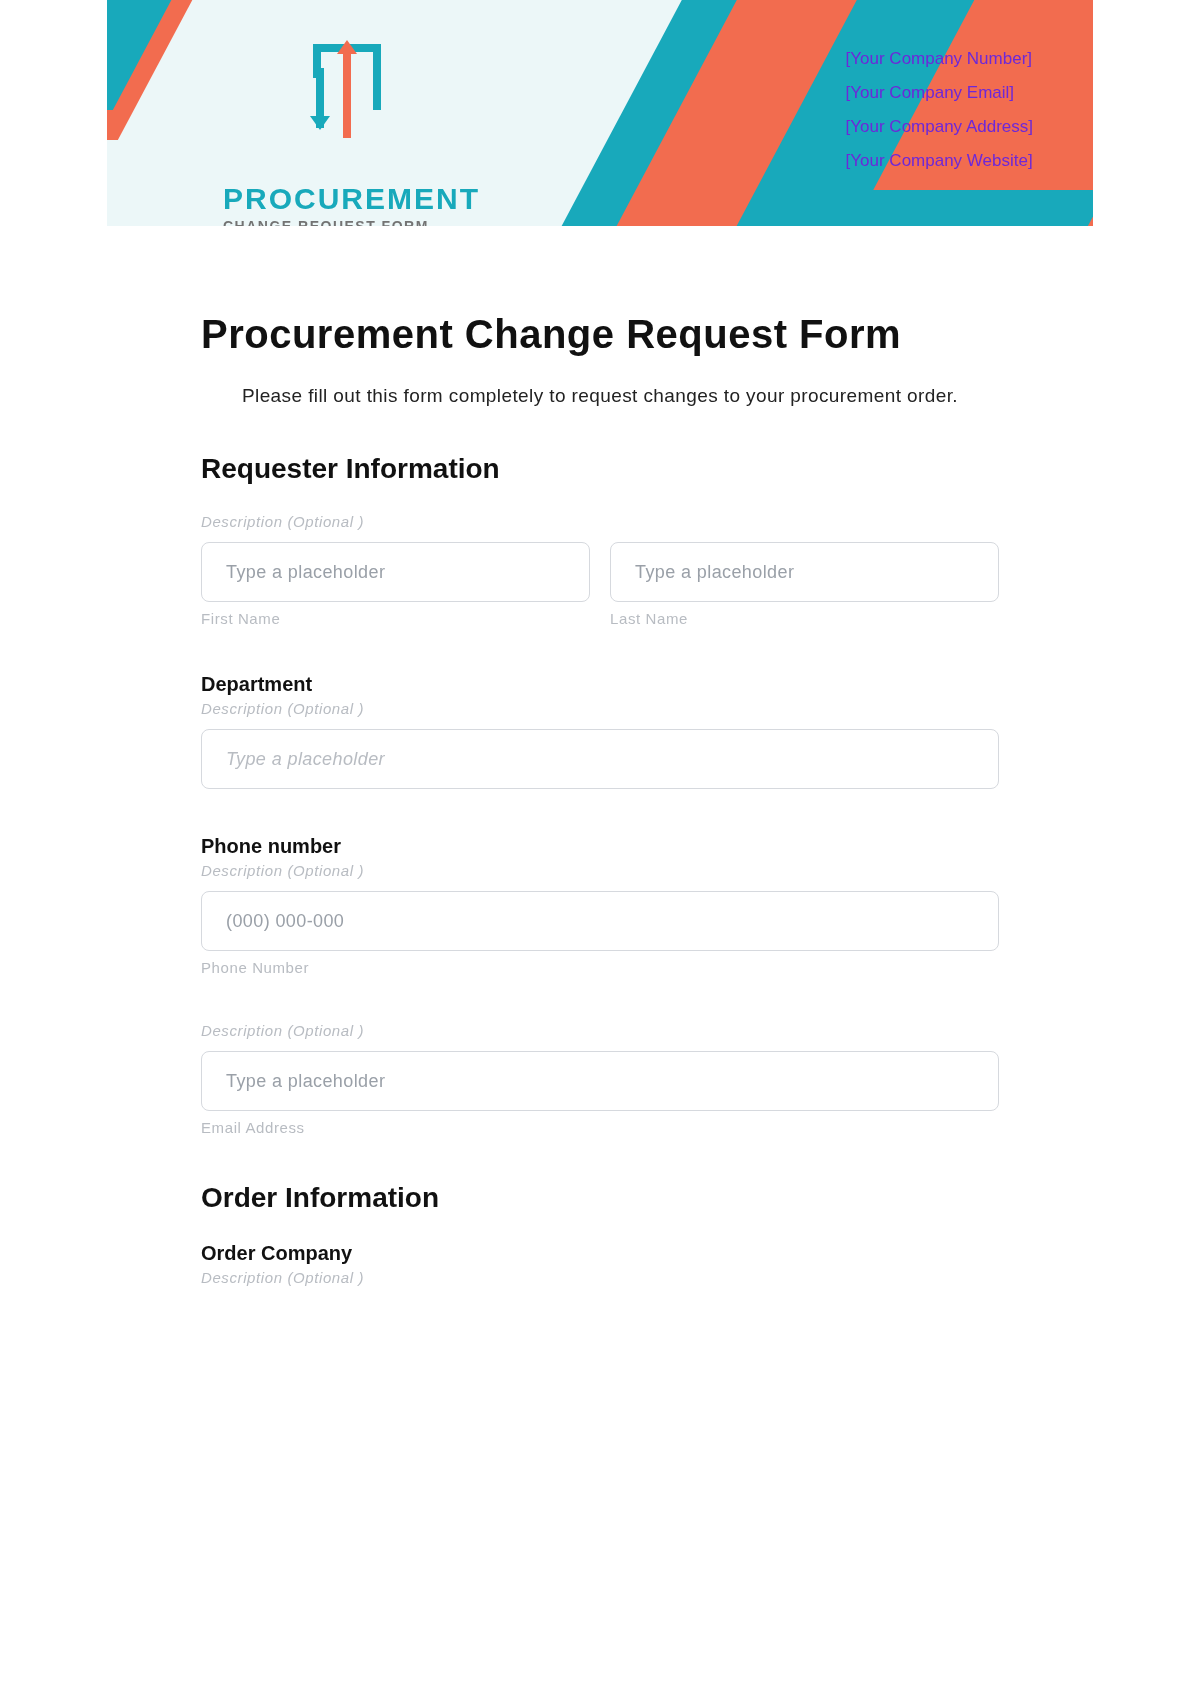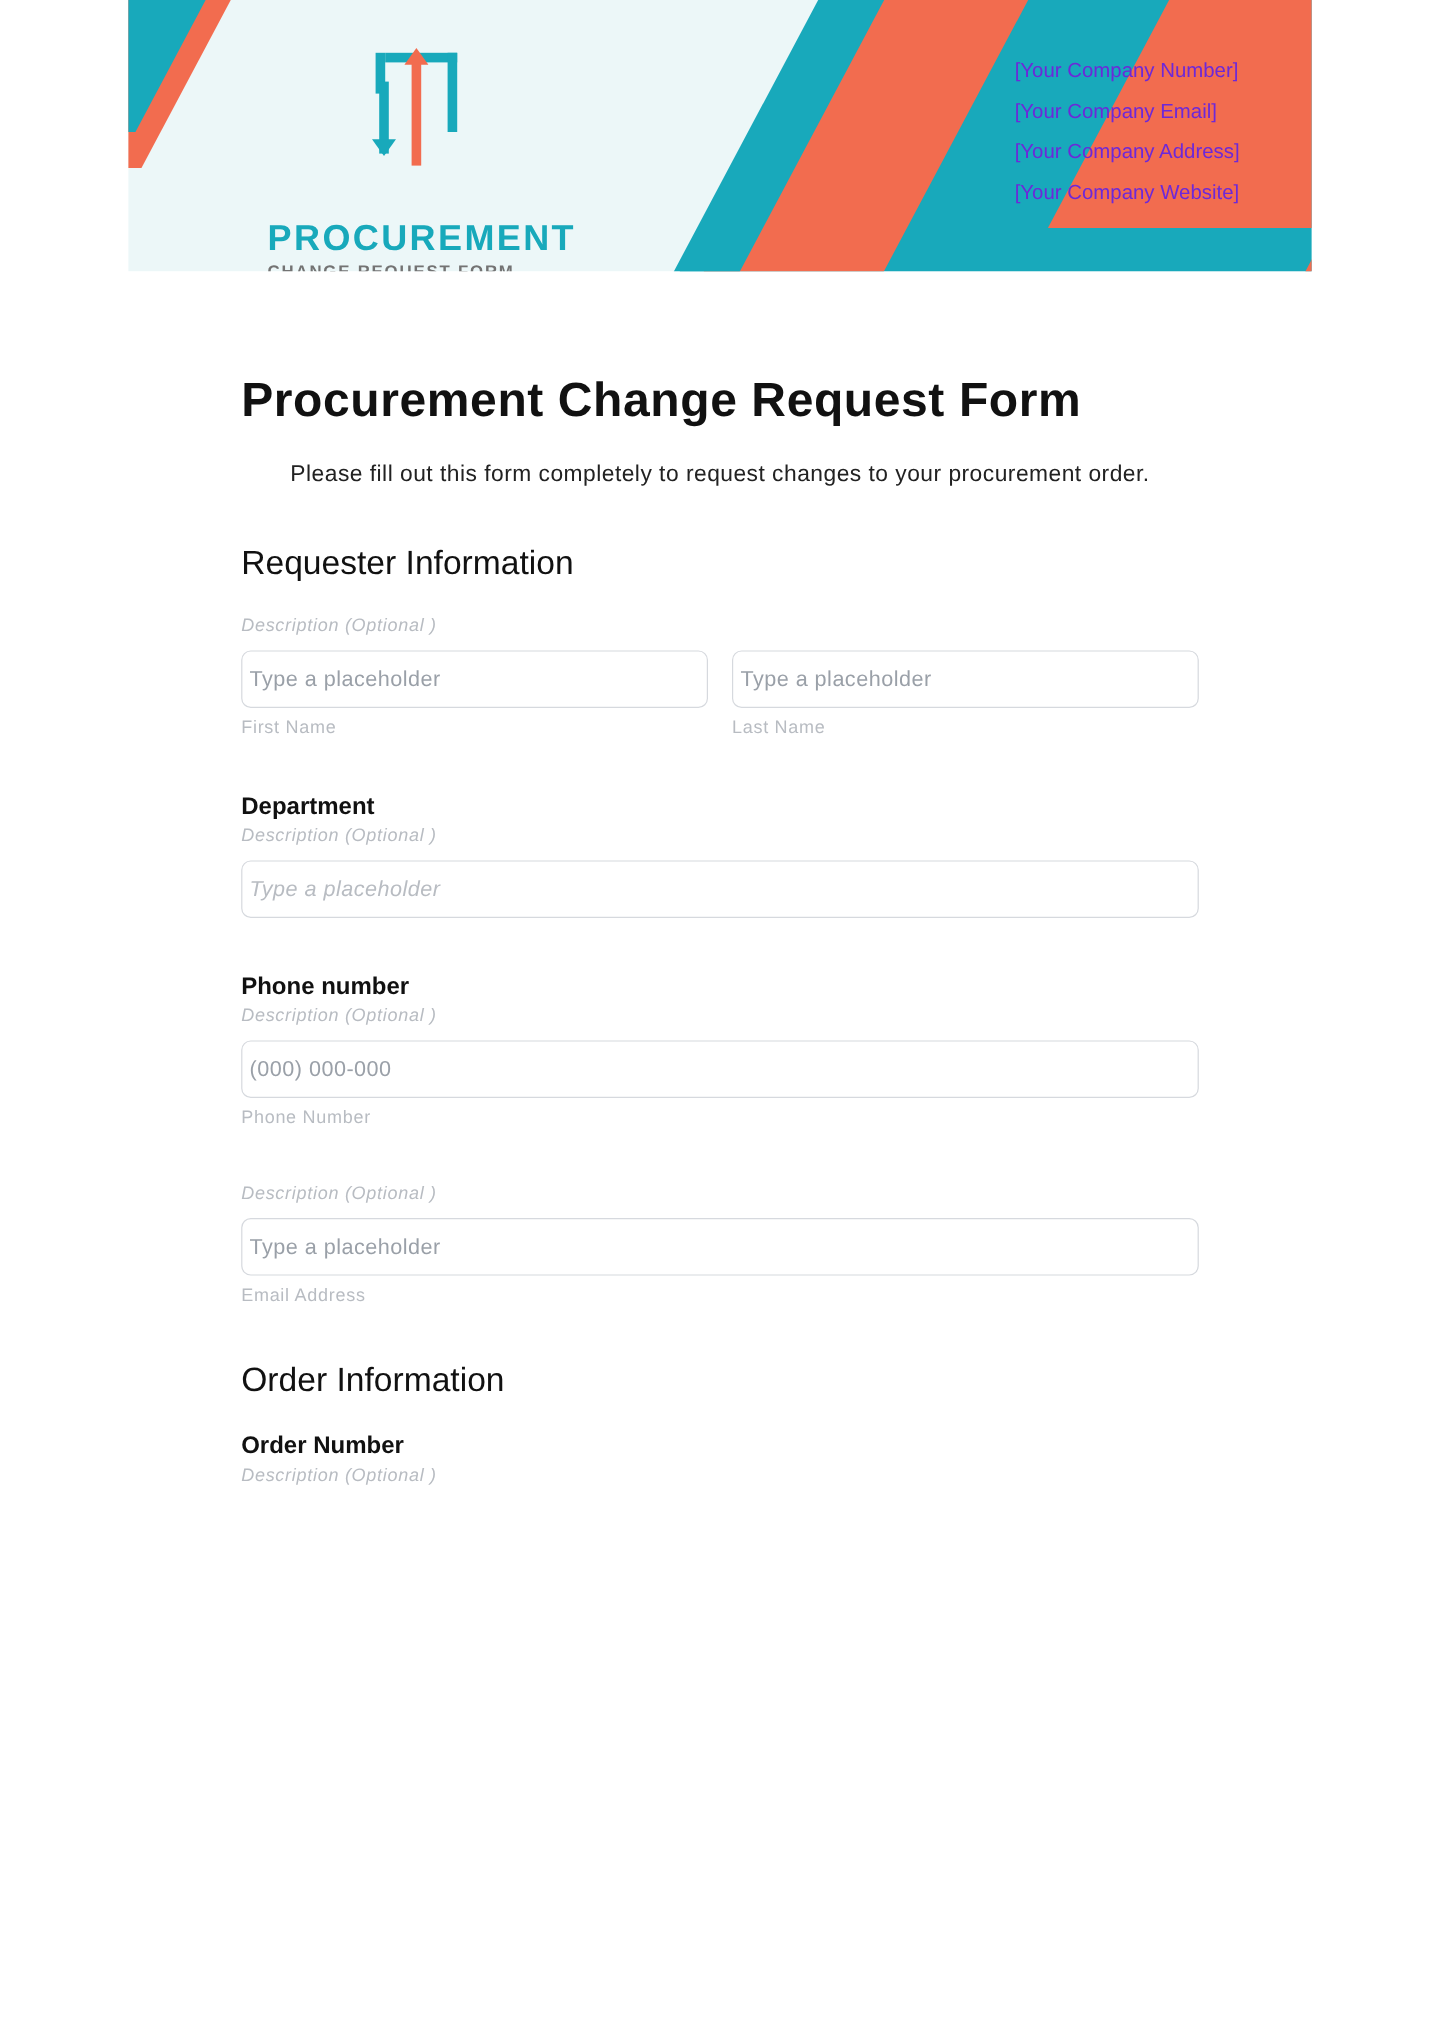--- a/index.html
+++ b/index.html
@@ -90,30 +90,30 @@
   .body { width: 986px; margin: 86px auto 0 auto; padding: 0 94px; }
   h1.page-title{
     text-align:left; font-size:40px; font-weight:800; letter-spacing:0.5px;
     margin-bottom:28px;
   }
   .intro{
     text-align:center; font-size:19px; color:#222; margin-bottom:46px;
     letter-spacing:0.4px;
   }
   h2.sec{
-    font-size:28px; font-weight:400; margin: 6px 0 28px 0;
+    font-size:28px; font-weight:700; margin: 6px 0 28px 0;
   }
   .field{ margin-bottom:46px; }
   .flabel{ font-size:20px; font-weight:700; margin-bottom:4px; }
   .fdesc{ font-size:15px; font-style:italic; color:#b8bcc2; letter-spacing:0.6px; margin-bottom:12px; }
   .row2{ display:flex; gap:20px; }
   .row2 .col{ flex:1; }
   input.tbx{
-    width:100%; height:48px; border:1px solid #d6d9de; border-radius:8px;
-    padding:0 6px; font-size:18px; color:#333; background:#fff;
+    width:100%; height:60px; border:1px solid #d6d9de; border-radius:8px;
+    padding:0 24px; font-size:18px; color:#333; background:#fff;
     letter-spacing:0.4px;
   }
   input.tbx::placeholder{ color:#9aa0a8; font-style: normal; }
   input.tbx.ph-italic::placeholder{ font-style: italic; color:#b8bcc2; }
   .sublabel{ font-size:15px; color:#b8bcc2; margin-top:8px; letter-spacing:0.6px; }
 </style>
 </head>
 <body>
 
 <div class="doc">
@@ -182,17 +182,17 @@
 
     <div class="field">
       <div class="fdesc">Description (Optional )</div>
       <input class="tbx" placeholder="Type a placeholder" style="">
       <div class="sublabel">Email Address</div>
     </div>
 
     <h2 class="sec">Order Information</h2>
 
     <div class="field" style="margin-bottom:0;">
-      <div class="flabel">Order Number</div>
+      <div class="flabel">Order Company</div>
       <div class="fdesc">Description (Optional )</div>
     </div>
   </div>
 </div>
 
 </body></html>

